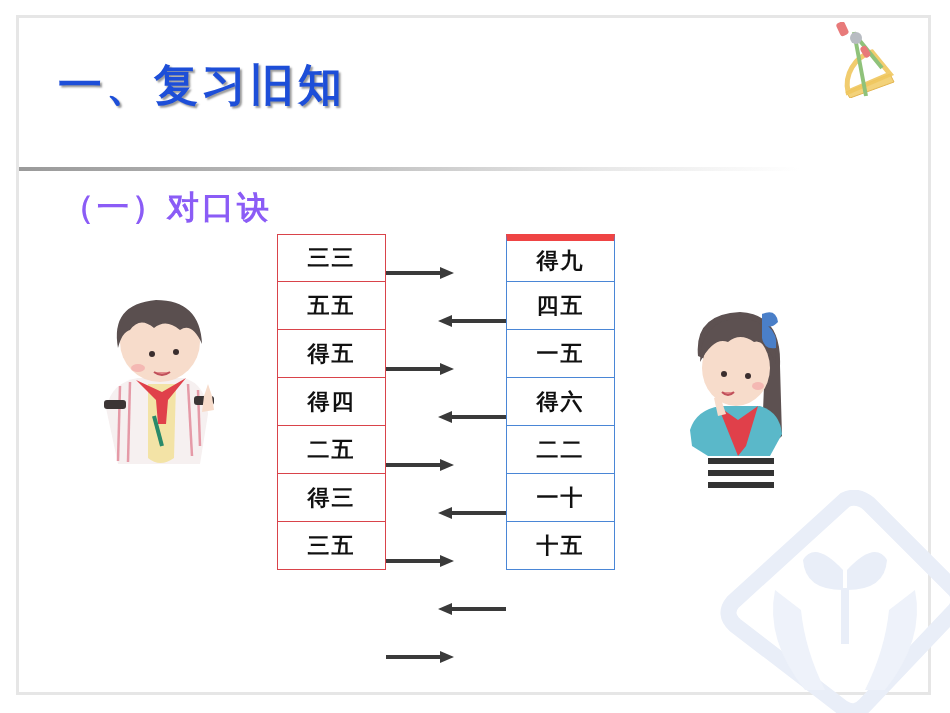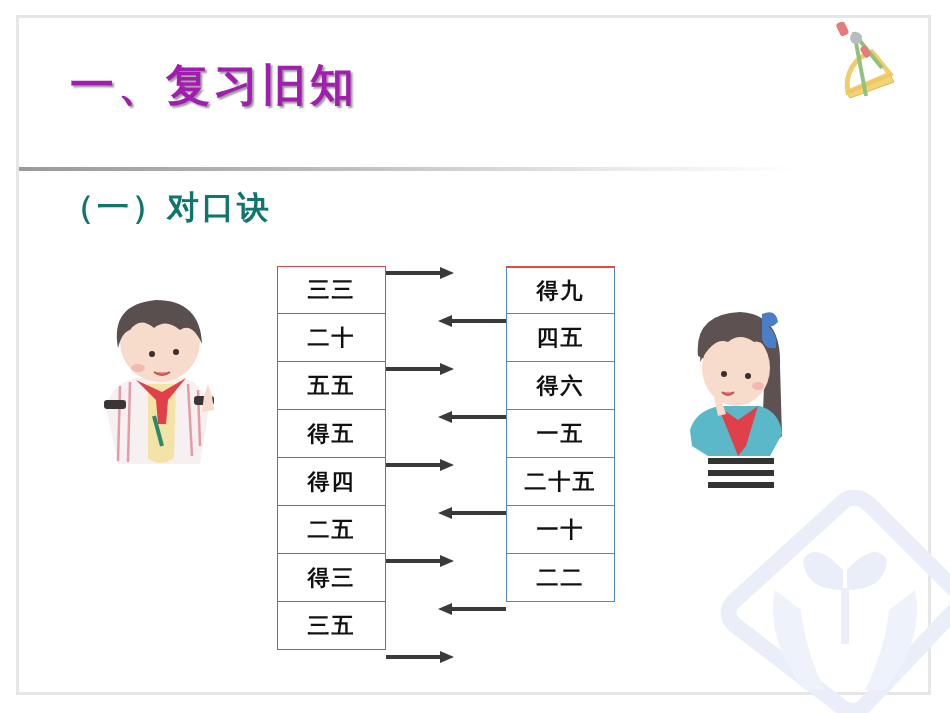--- a/index.html
+++ b/index.html
@@ -11,41 +11,40 @@
   .frame {
     position: absolute; left: 16px; top: 15px; width: 915px; height: 680px;
     border: 3px solid #e6e6e6; box-sizing: border-box;
   }
   .rule {
     position: absolute; left: 0; top: 149px; width: 780px; height: 4px;
     background: linear-gradient(to right, #9a9a9a 0%, #bdbdbd 40%, #e8e8e8 75%, rgba(255,255,255,0) 100%);
   }
   .title {
     position: absolute; left: 58px; top: 56px; font-size: 44px; font-weight: bold;
-    color: #a21caf; letter-spacing: 4px;
+    color: #1d4ed8; letter-spacing: 4px;
     text-shadow: 2px 2px 2px #9a9a9a;
-    margin-left: 12px;
   }
   .subtitle {
     position: absolute; left: 62px; top: 186px; font-size: 32px; font-weight: bold;
-    color: #0f766e; letter-spacing: 3px;
+    color: #8b5cf6; letter-spacing: 3px;
   }
   .col {
-    position: absolute; top: 266px; width: 109px;
+    position: absolute; top: 234px; width: 109px;
   }
   .col.left { left: 277px; }
   .col.right { left: 506px; }
   .cell {
     height: 48px; box-sizing: border-box; display: flex; align-items: center; justify-content: center;
     font-size: 22px; font-weight: bold; color: #111; letter-spacing: 2px; background: #fff;
   }
   .left .cell { border: 1px solid #d9434a; border-top: none; }
   .left .cell:first-child { border-top: 1px solid #d9434a; }
   .right .cell { border: 1px solid #4a86d6; border-top: none; }
-  .right .cell:first-child { border-top: 2px solid #ef4444; }
+  .right .cell:first-child { border-top: 7px solid #ef4444; }
   .arrows { position: absolute; left: 386px; top: 250px; width: 120px; }
   .arrow { height: 48px; position: relative; }
   .arrow svg { position: absolute; top: 16px; }
   .arrow.right svg { left: 0; }
   .arrow.left svg { left: 52px; }
   .char { position: absolute; }
   .tools { position: absolute; left: 832px; top: 22px; }
   .watermark { position: absolute; left: 705px; top: 490px; }
 </style>
 </head>
@@ -65,21 +64,20 @@
     <line x1="22" y1="10" x2="34" y2="74" stroke="#8fc27a" stroke-width="4"></line>
     <line x1="24" y1="14" x2="50" y2="46" stroke="#8fc27a" stroke-width="4"></line>
     <circle cx="24" cy="16" r="6" fill="#b8bcc2"></circle>
     <rect x="6" y="0" width="9" height="14" rx="3" fill="#e87a7a" transform="rotate(-25 10 7)"></rect>
     <rect x="30" y="24" width="7" height="12" rx="3" fill="#e87a7a" transform="rotate(-30 33 30)"></rect>
   </svg>
 </div>
 
 <div class="col left">
   <div class="cell">三三</div>
-  <div class="cell">二十</div>
   <div class="cell">五五</div>
   <div class="cell">得五</div>
   <div class="cell">得四</div>
   <div class="cell">二五</div>
   <div class="cell">得三</div>
   <div class="cell">三五</div>
 </div>
 
 <div class="arrows">
   <div class="arrow right">
@@ -134,25 +132,25 @@
       <svg width="68" height="14">
         <rect x="0" y="5" width="56" height="4" fill="#3a3a3a"></rect>
         <polygon points="54,1 68,7 54,13" fill="#3a3a3a"></polygon>
       </svg>
     </div>
 </div>
 
 <div class="col right">
   <div class="cell">得九</div>
   <div class="cell">四五</div>
+  <div class="cell">一五</div>
   <div class="cell">得六</div>
-  <div class="cell">一五</div>
-  <div class="cell">二十五</div>
+  <div class="cell">二二</div>
   <div class="cell">一十</div>
-  <div class="cell">二二</div>
+  <div class="cell">十五</div>
 </div>
 
 <div class="char" style="left:96px; top:296px;">
   <svg width="130" height="175" viewBox="0 0 130 175">
     <path d="M10 112 Q16 86 42 82 L88 82 Q110 88 112 118 L104 168 L22 168 Z" fill="#f6f0f0"></path>
     <g stroke="#e59aa7" stroke-width="2.5">
       <line x1="24" y1="90" x2="22" y2="165"></line>
         <line x1="34" y1="86" x2="32" y2="166"></line>
       <line x1="92" y1="88" x2="96" y2="160"></line>
         <line x1="102" y1="94" x2="104" y2="150"></line>

